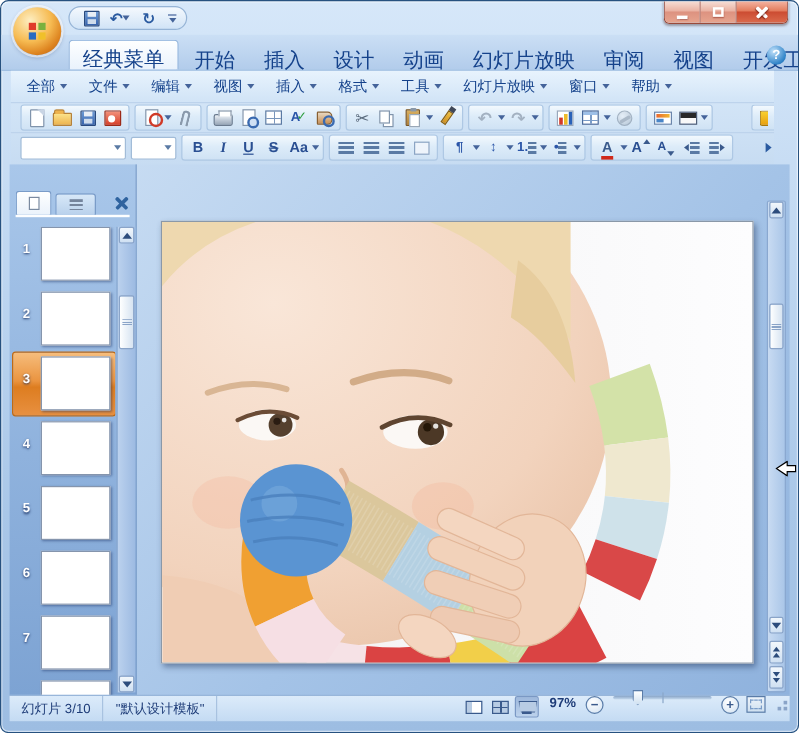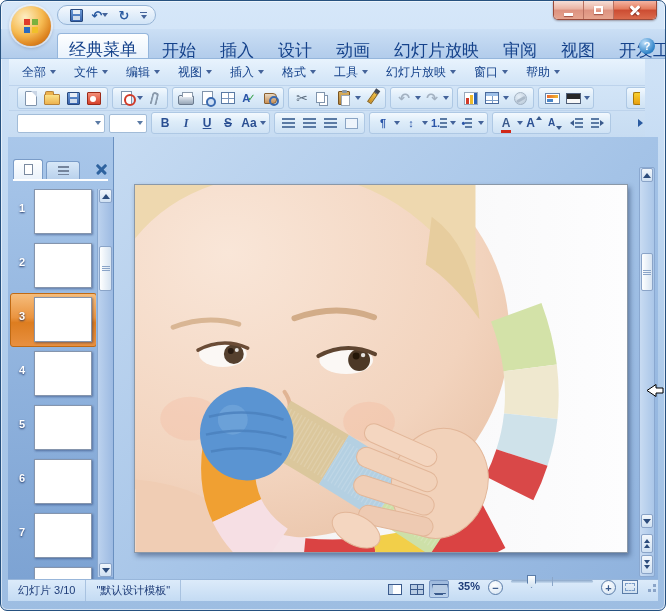--- a/index.html
+++ b/index.html
@@ -646,21 +646,21 @@
     <span class="spacer"></span>
     <span class="vbtn">
         <i class="vn"></i>
       </span>
     <span class="vbtn">
         <i class="vs"></i>
       </span>
     <span class="vbtn pressed">
         <i class="vp"></i>
       </span>
-    <span class="zlabel">35%</span>
+    <span class="zlabel">97%</span>
     <span class="zoombtn">−</span>
     <span class="ztrack">
       <i class="ztick"></i>
       <i class="zthumb"></i>
     </span>
     <span class="zoombtn">+</span>
     <span class="fitw"></span>
     <span class="grip"></span>
   </div>
 

